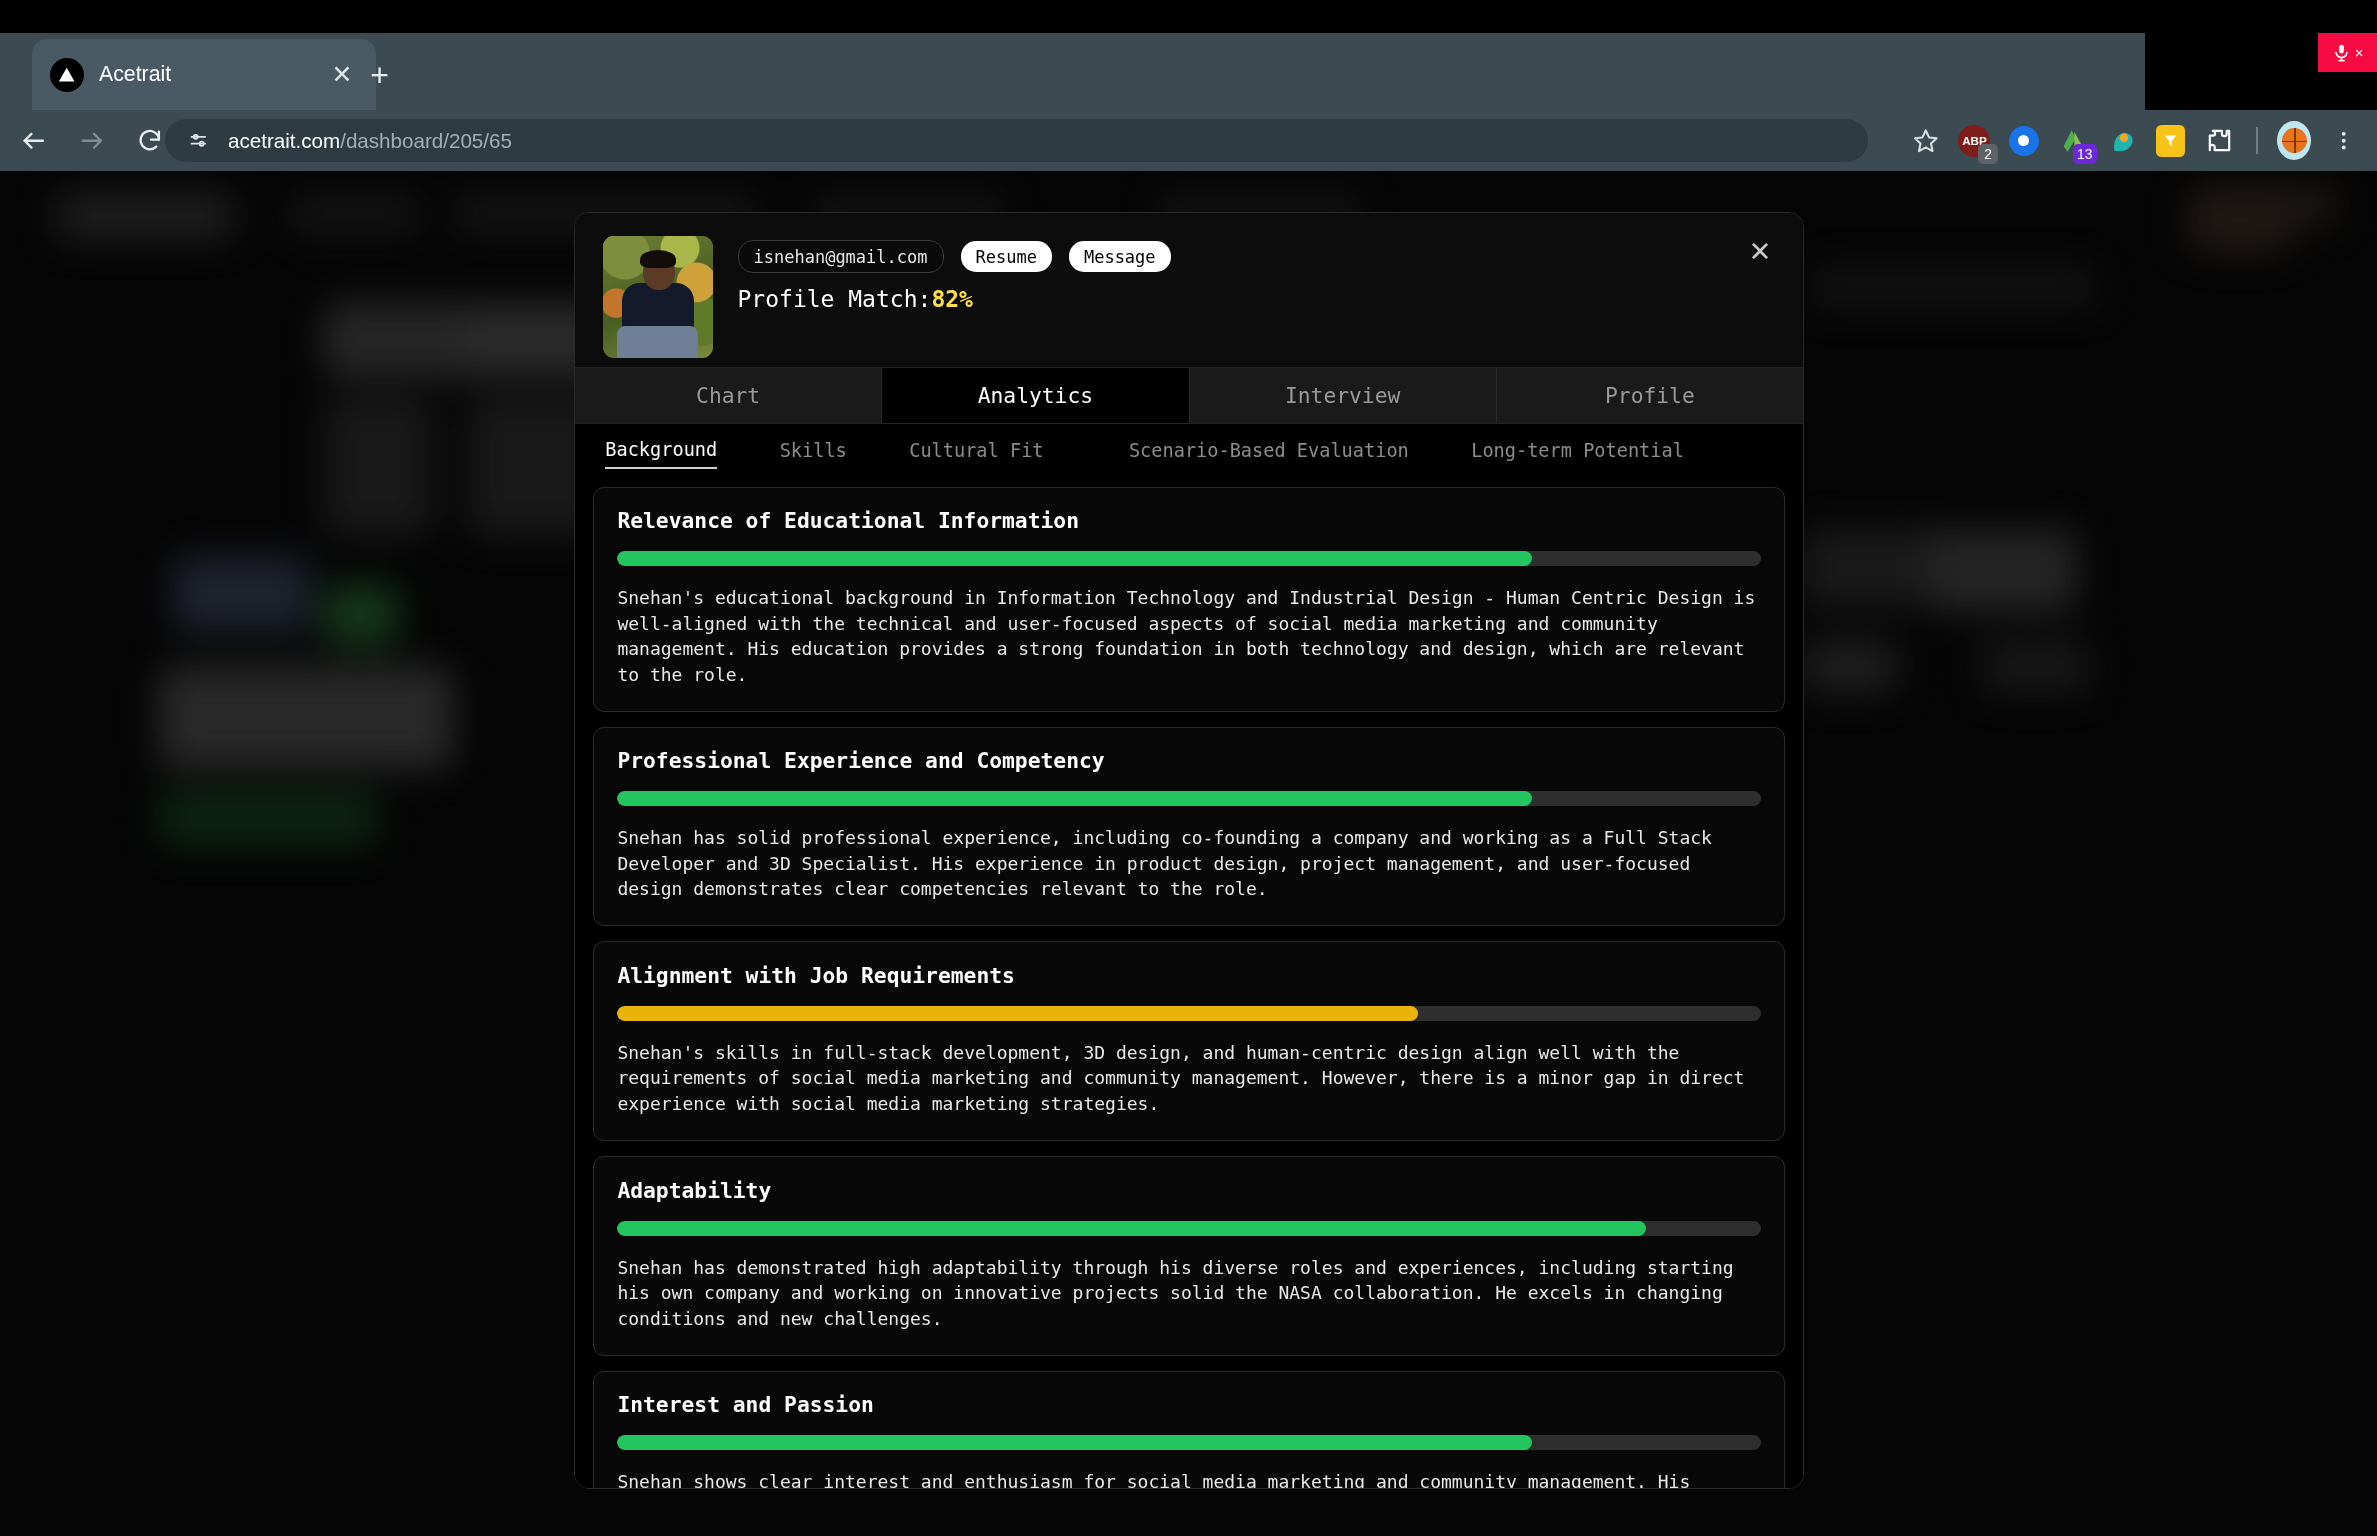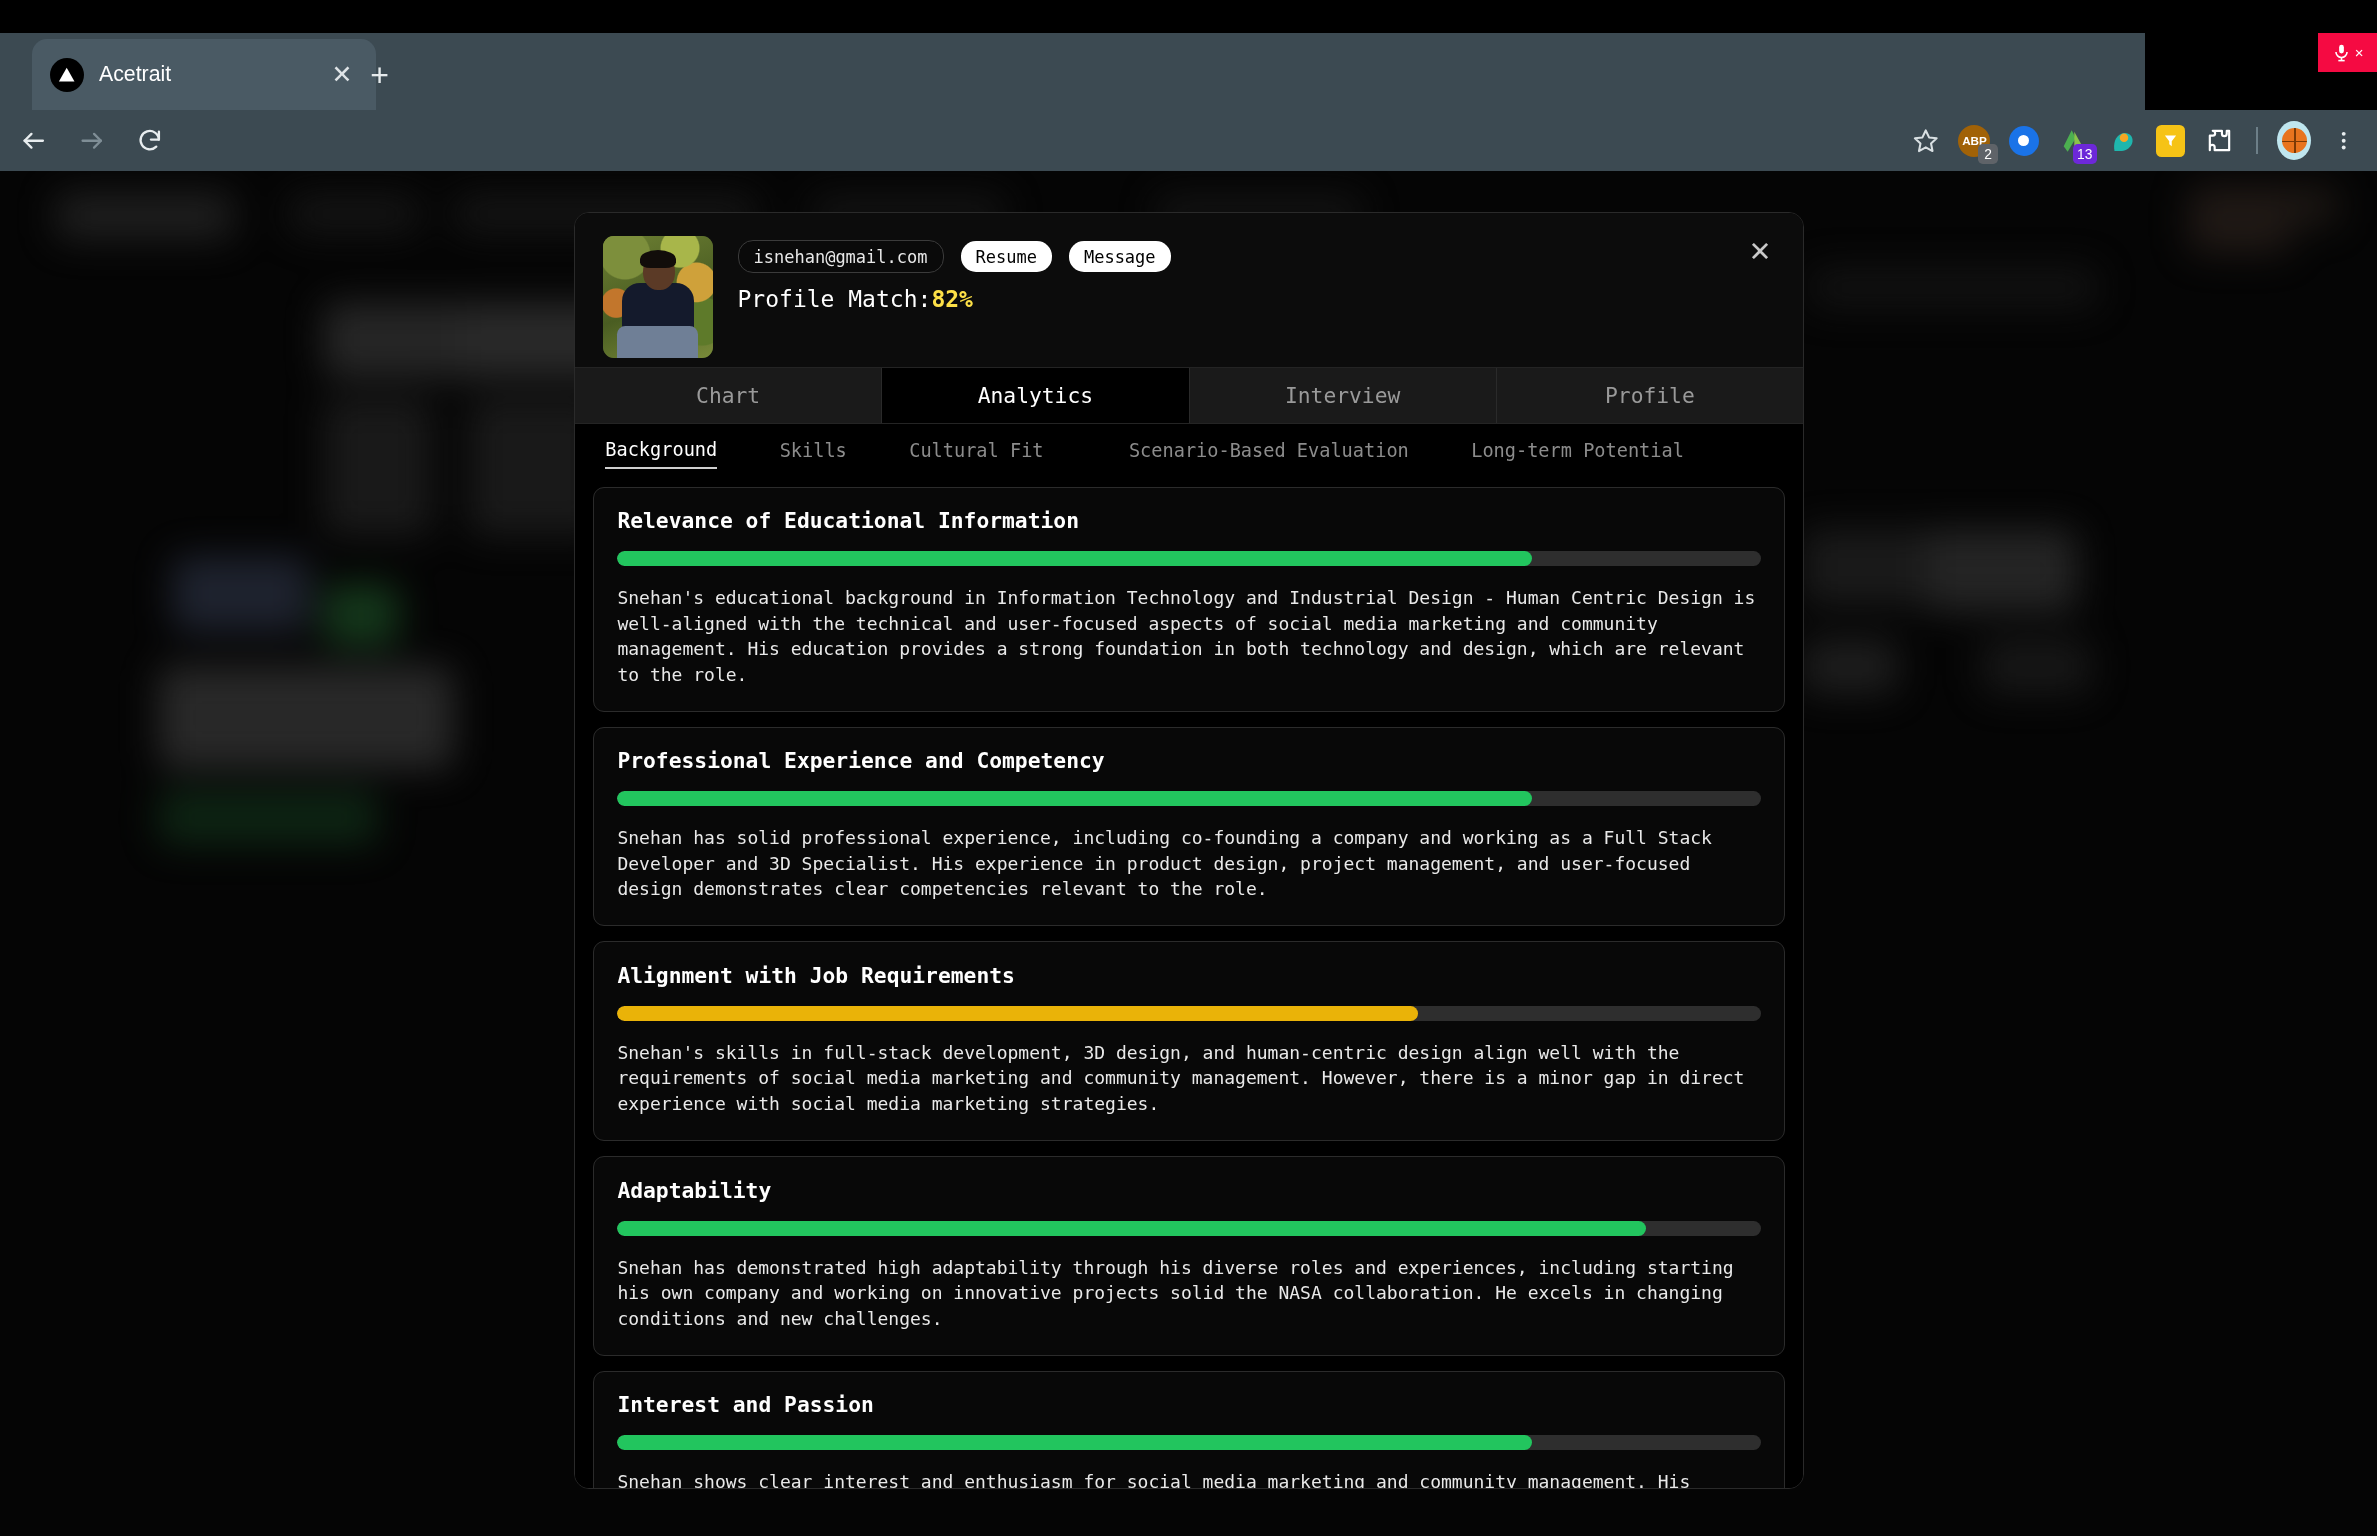--- a/index.html
+++ b/index.html
@@ -219,30 +219,41 @@
           <polyline points="14,6 20,12 14,18"></polyline>
         </svg>
     </div>
     <div class="nav-btn">
       <svg width="27.5" height="27.5" viewBox="0 0 24 24" fill="none" stroke="currentColor" stroke-width="2" stroke-linecap="round" stroke-linejoin="round">
           <path d="M20 11a8 8 0 1 0-2.3 6.1"></path>
           <polyline points="20,4 20,11 13,11"></polyline>
         </svg>
     </div>
 
+    <div class="omnibox">
+      <span class="omnibox-icon">
+        <svg width="20.6" height="20.6" viewBox="0 0 24 24" fill="none" stroke="currentColor" stroke-width="2" stroke-linecap="round">
+            <line x1="4" y1="8" x2="20" y2="8"></line>
+            <line x1="4" y1="16" x2="20" y2="16"></line>
+            <circle cx="9" cy="8" r="2.4" fill="none"></circle>
+            <circle cx="16" cy="16" r="2.4" fill="none"></circle>
+          </svg>
+      </span>
+      <span class="omnibox-url"><span class="host">acetrait.com</span><span>/dashboard/205/65</span></span>
+    </div>
 
     <div class="tb-right">
       <div class="tb-icon">
         <svg width="27.5" height="27.5" viewBox="0 0 24 24" fill="none" stroke="#d9e0e3" stroke-width="1.8" stroke-linejoin="round">
             <polygon points="12,3 14.9,9.1 21.5,9.9 16.6,14.4 17.9,21 12,17.8 6.1,21 7.4,14.4 2.5,9.9 9.1,9.1"></polygon>
           </svg>
       </div>
 
       <div class="tb-icon">
-        <div style="width:32px;height:32px;border-radius:50%;background:#a16207;display:flex;align-items:center;justify-content:center;color:#fff;font-size:11.7px;font-weight:700;">ABP</div>
+        <div style="width:32px;height:32px;border-radius:50%;background:#7f1d1d;display:flex;align-items:center;justify-content:center;color:#fff;font-size:11.7px;font-weight:700;">ABP</div>
         <span class="badge" style="background:#5f6368">2</span>
       </div>
 
       <div class="tb-icon">
         <div style="width:30px;height:30px;border-radius:50%;background:#1a73e8;display:flex;align-items:center;justify-content:center;">
           <div style="width:11px;height:11px;border-radius:50%;background:#fff;"></div>
         </div>
       </div>
 
       <div class="tb-icon">

